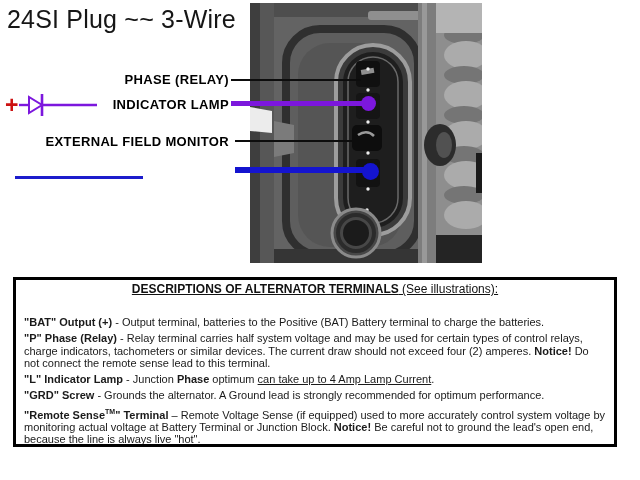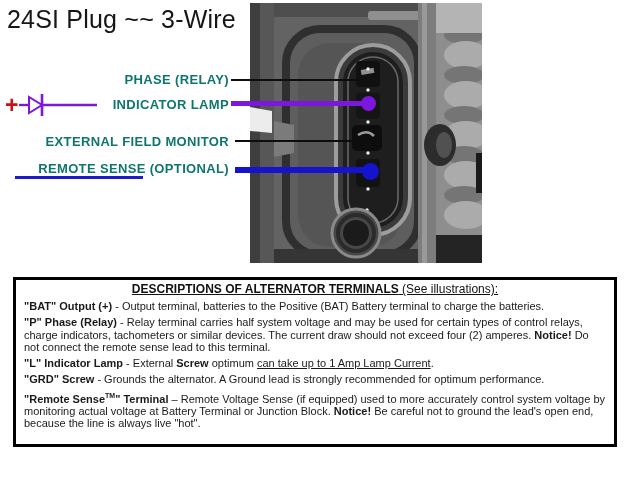--- a/index.html
+++ b/index.html
@@ -13,21 +13,21 @@
     position:relative;width:640px;height:480px;background:#ffffff;overflow:hidden;
     font-family:"Liberation Sans",sans-serif;color:#111;
   }
   .page-title{
     position:absolute;left:7px;top:5px;font-size:25px;font-weight:400;color:#161616;
     letter-spacing:0.2px;white-space:nowrap;z-index:4;
   }
   .photo{position:absolute;left:250px;top:3px;width:232px;height:260px;z-index:1;}
   .callout-label{
     position:absolute;left:0;width:229px;text-align:right;font-weight:bold;font-size:13px;
-    letter-spacing:0.35px;white-space:nowrap;color:#0f766e;z-index:4;
+    letter-spacing:0.35px;white-space:nowrap;color:#000000;z-index:4;
   }
   .lbl-phase{top:72px;}
   .lbl-indicator{top:97px;}
   .lbl-efm{top:134px;}
   .lbl-remote{top:161px;}
   .callout-line{position:absolute;z-index:3;}
   .line-black{height:2px;background:var(--line_black);}
   .line-phase{left:231px;top:79px;width:130px;}
   .line-efm{left:235px;top:140px;width:126px;}
   .line-indicator{left:231px;top:101px;width:137px;height:5px;background:var(--purple);}
@@ -41,21 +41,21 @@
   .diode-svg{position:absolute;left:19px;top:92px;width:78px;height:26px;z-index:3;}
   .diode-stroke{stroke:var(--purple);fill:none;}
   .remote-underline{
     position:absolute;left:15px;top:176px;width:128px;height:3px;background:#1c1ccc;z-index:3;
   }
   .desc-box{
     position:absolute;left:13px;top:277px;width:604px;height:170px;border:3px solid #000;
     box-sizing:border-box;background:#fff;padding:2px 8px 0 8px;overflow:hidden;z-index:4;
   }
   .box-heading{
-    text-align:center;font-size:12px;margin:1px 0 4px 0;line-height:13px;white-space:nowrap;
+    text-align:center;font-size:12px;margin:1px 0 20px 0;line-height:13px;white-space:nowrap;
   }
   .hd-underline{text-decoration:underline;}
   .desc{margin:0 0 4px 0;font-size:11px;line-height:12.3px;color:#1a1a1a;}
   .b{font-weight:bold;}
   .bi{font-weight:bold;}
   .u{text-decoration:underline;}
   .sup{font-weight:bold;font-size:7px;vertical-align:super;}
 </style>
 </head>
 <body>
@@ -115,21 +115,20 @@
 
     <rect x="24" y="246" width="144" height="14" fill="#353535"></rect>
     <circle cx="106" cy="230" r="24" fill="#474747" stroke="#8a8a8a" stroke-width="3"></circle>
     <circle cx="106" cy="230" r="18" fill="none" stroke="#2b2b2b" stroke-width="4"></circle>
     <circle cx="106" cy="230" r="13" fill="#1b1b1b"></circle>
   </svg>
 
   <div class="callout-label lbl-phase">PHASE (RELAY)</div>
   <div class="callout-label lbl-efm">EXTERNAL FIELD MONITOR</div>
   <div class="callout-label lbl-indicator">INDICATOR LAMP</div>
-  <div class="callout-label lbl-remote">REMOTE SENSE (OPTIONAL)</div>
   <div class="remote-underline"></div>
 
   <div class="callout-line line-black line-phase"></div>
   <div class="callout-line line-indicator"></div>
   <div class="callout-line line-black line-efm"></div>
   <div class="callout-line line-remote"></div>
   <div class="dot dot-indicator"></div>
   <div class="dot dot-remote"></div>
 
   <span class="plus-symbol">+</span>
@@ -139,18 +138,18 @@
     <line class="diode-stroke" x1="23" y1="2" x2="23" y2="24" stroke-width="2.6"></line>
     <line class="diode-stroke" x1="23" y1="13" x2="78" y2="13" stroke-width="2.4"></line>
   </svg>
 
   <div class="desc-box">
     <div class="box-heading">
       <span class="hd-underline"><span class="b">DESCRIPTIONS OF ALTERNATOR TERMINALS</span><span> (See illustrations):</span></span>
     </div>
     <p class="desc"><span class="b">"BAT" Output (+)</span><span> - Output terminal, batteries to the Positive (BAT) Battery terminal to charge the batteries.</span></p>
     <p class="desc"><span class="b">"P" Phase (Relay)</span><span> - Relay terminal carries half system voltage and may be used for certain types of control relays, charge indicators, tachometers or similar devices.  The current draw should not exceed four (2) amperes.  </span><span class="bi">Notice!</span><span> Do not connect the remote sense lead to this terminal.</span></p>
-    <p class="desc"><span class="b">"L" Indicator Lamp</span><span> - External </span><span class="b">Screw</span><span> optimum </span><span class="u">can take up to 1 Amp Lamp Current</span><span>.</span></p>
+    <p class="desc"><span class="b">"L" Indicator Lamp</span><span> - Junction </span><span class="b">Phase</span><span> optimum </span><span class="u">can take up to 4 Amp Lamp Current</span><span>.</span></p>
     <p class="desc"><span class="b">"GRD" Screw</span><span> - Grounds the alternator.  A Ground lead is strongly recommended for optimum performance.</span></p>
     <p class="desc"><span class="b">"Remote Sense</span><span class="sup">TM</span><span class="b">" Terminal</span><span> – Remote Voltage Sense (if equipped) used to more accurately control system voltage by monitoring actual voltage at Battery Terminal or Junction Block.  </span><span class="bi">Notice!</span><span>  Be careful not to ground the lead's open end, because the line is always live "hot".</span></p>
   </div>
 
 </div>
 
 </body></html>

